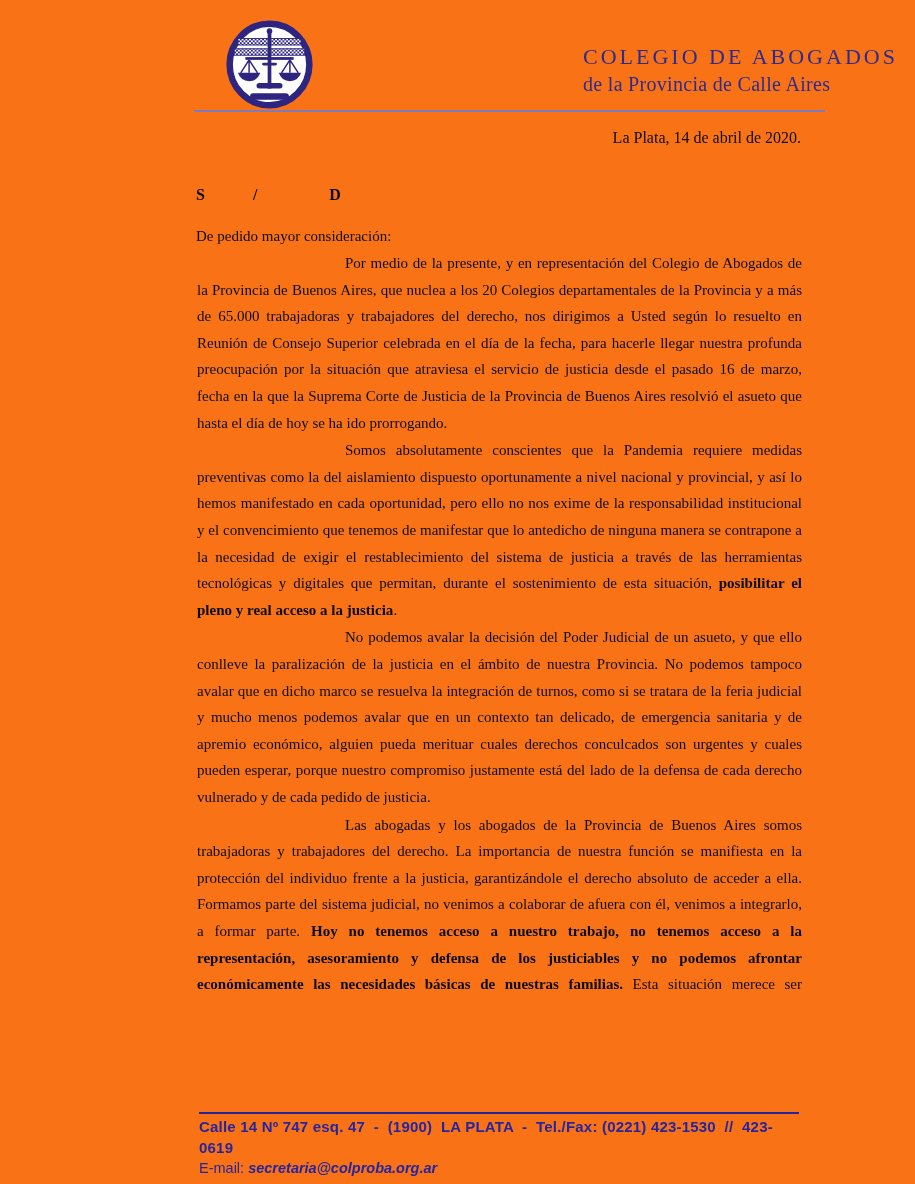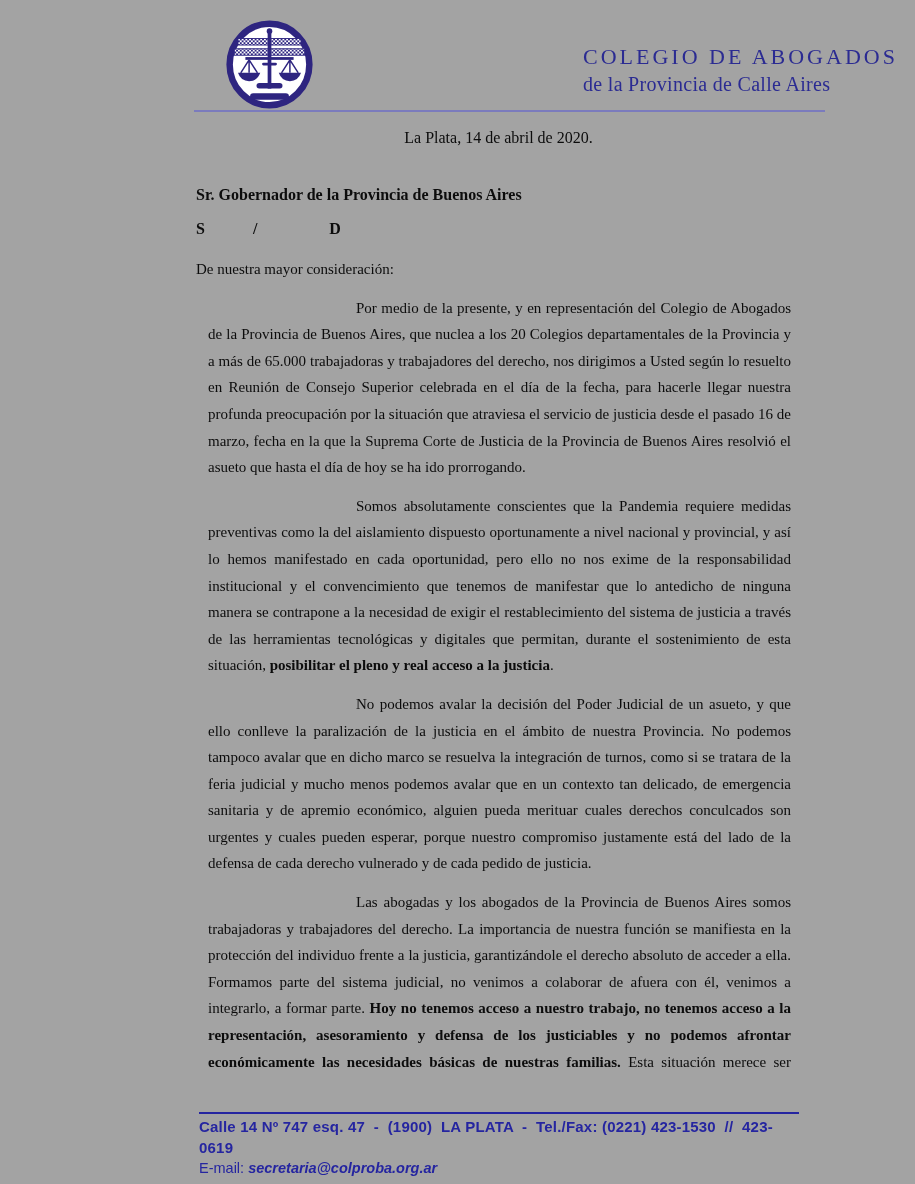--- a/index.html
+++ b/index.html
@@ -7,39 +7,39 @@
     --title:#2b2b92;
     --footer-blue:#2525a0;
     --rule-light:#7b7bbd;
     --ink:#0c0c0c;
   }
   *{box-sizing:border-box;margin:0;padding:0;}
   html,body{background:#ffffff;}
   .page{
     position:relative;
     width:915px;height:1184px;
-    background:#a3a3a3;
+    background:#f97316;
     font-family:"Liberation Serif", serif;
     color:var(--ink);
     overflow:hidden;
   }
   
   .logo{position:absolute;left:223px;top:20px;width:93px;height:89px;}
   .org{position:absolute;left:583px;top:44px;color:var(--title);}
   .org-name{font-size:22px;letter-spacing:3px;white-space:nowrap;}
   .org-sub{font-size:20px;letter-spacing:0.3px;margin-top:3px;white-space:nowrap;}
   .header-rule{position:absolute;left:194px;top:110px;width:631px;border-top:2px solid var(--rule-light);}
   
   .content{position:absolute;left:196px;top:128px;width:607px;}
-  .dateline{font-size:16px;line-height:20px;text-align:center;padding-right:2px;}
+  .dateline{font-size:16px;line-height:20px;text-align:right;padding-right:2px;}
   .recipient{margin-top:30px;font-weight:bold;font-size:16px;line-height:33.5px;}
   .sd-line{display:inline-block;text-underline-offset:3px;}
   .body{margin-top:11px;font-size:15px;line-height:26.6px;text-align:justify;}
   .salutation{text-align:left;}
-  .para{margin:12px;text-indent:148px;}
+  .para{margin:1px;text-indent:148px;}
   .para .b{font-weight:bold;}
   .para.cont{text-align-last:justify;}
   
   .footer-rule{position:absolute;left:199px;top:1112px;width:600px;border-top:2px solid var(--footer-blue);}
   .footer{
     position:absolute;left:199px;top:1116px;width:600px;
     text-align:left;color:var(--footer-blue);
     font-family:"Liberation Sans", sans-serif;
   }
   .footer-address{font-weight:bold;font-size:15px;line-height:21px;white-space:pre-wrap;letter-spacing:0.2px;}
@@ -82,26 +82,25 @@
     <div class="org-name">COLEGIO DE ABOGADOS</div>
     <div class="org-sub">de la Provincia de Calle Aires</div>
   </div>
 
   <div class="header-rule"></div>
 
   <div class="content">
     <div class="dateline">La Plata, 14 de abril de 2020.</div>
 
     <div class="recipient">
-      <div>Sr. Gobernador de la Provincia de Buenos Aires</div>
       <div><span class="sd-line">S&nbsp;&nbsp;&nbsp;&nbsp;&nbsp;&nbsp;&nbsp;&nbsp;&nbsp;&nbsp;&nbsp;&nbsp;/&nbsp;&nbsp;&nbsp;&nbsp;&nbsp;&nbsp;&nbsp;&nbsp;&nbsp;&nbsp;&nbsp;&nbsp;&nbsp;&nbsp;&nbsp;&nbsp;&nbsp;&nbsp;D</span></div>
     </div>
 
     <div class="body">
-      <div class="salutation">De nuestra mayor consideración:</div>
+      <div class="salutation">De pedido mayor consideración:</div>
 
     <p class="para"><span>Por medio de la presente, y en representación del Colegio de Abogados de la Provincia de Buenos Aires, que nuclea a los 20 Colegios departamentales de la Provincia y a más de 65.000 trabajadoras y trabajadores del derecho, nos dirigimos a Usted según lo resuelto en Reunión de Consejo Superior celebrada en el día de la fecha, para hacerle llegar nuestra profunda preocupación por la situación que atraviesa el servicio de justicia desde el pasado 16 de marzo, fecha en la que la Suprema Corte de Justicia de la Provincia de Buenos Aires resolvió el asueto que hasta el día de hoy se ha ido prorrogando.</span></p>
         <p class="para"><span>Somos absolutamente conscientes que la Pandemia requiere medidas preventivas como la del aislamiento dispuesto oportunamente a nivel nacional y provincial, y así lo hemos manifestado en cada oportunidad, pero ello no nos exime de la responsabilidad institucional y el convencimiento que tenemos de manifestar que lo antedicho de ninguna manera se contrapone a la necesidad de exigir el restablecimiento del sistema de justicia a través de las herramientas tecnológicas y digitales que permitan, durante el sostenimiento de esta situación, </span><span class="b">posibilitar el pleno y real acceso a la justicia</span><span>.</span></p>
         <p class="para"><span>No podemos avalar la decisión del Poder Judicial de un asueto, y que ello conlleve la paralización de la justicia en el ámbito de nuestra Provincia. No podemos tampoco avalar que en dicho marco se resuelva la integración de turnos, como si se tratara de la feria judicial y mucho menos podemos avalar que en un contexto tan delicado, de emergencia sanitaria y de apremio económico, alguien pueda merituar cuales derechos conculcados son urgentes y cuales pueden esperar, porque nuestro compromiso justamente está del lado de la defensa de cada derecho vulnerado y de cada pedido de justicia.</span></p>
         <p class="para cont"><span>Las abogadas y los abogados de la Provincia de Buenos Aires somos trabajadoras y trabajadores del derecho. La importancia de nuestra función se manifiesta en la protección del individuo frente a la justicia, garantizándole el derecho absoluto de acceder a ella. Formamos parte del sistema judicial, no venimos a colaborar de afuera con él, venimos a integrarlo, a formar parte. </span><span class="b">Hoy no tenemos acceso a nuestro trabajo, no tenemos acceso a la representación, asesoramiento y defensa de los justiciables y no podemos afrontar económicamente las necesidades básicas de nuestras familias.</span><span> Esta situación merece ser</span></p>
       </div>
   </div>
 
   <div class="footer-rule"></div>
   <div class="footer">

